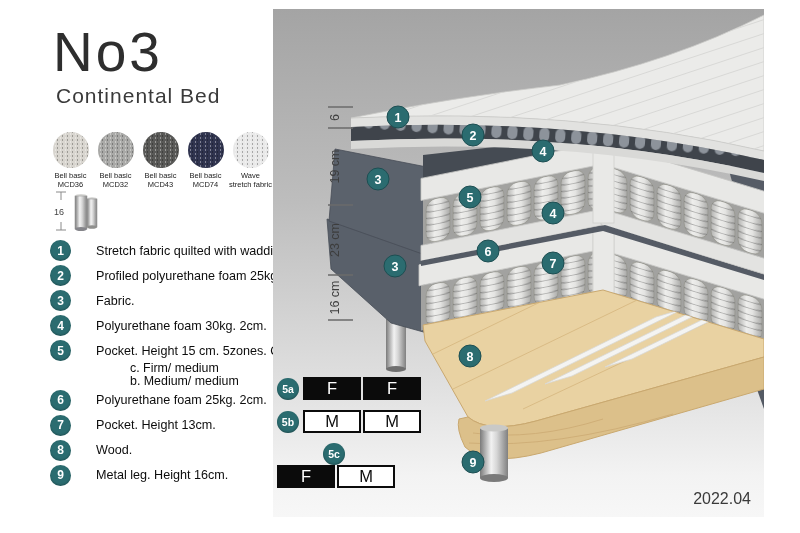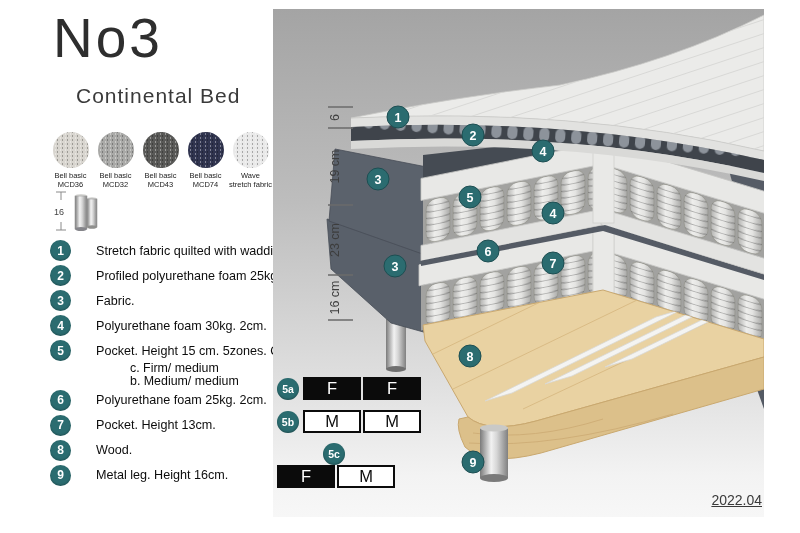--- a/index.html
+++ b/index.html
@@ -1,21 +1,21 @@
 <!DOCTYPE html>
 <html><head>
 <meta charset="utf-8">
 <style>
   html,body{margin:0;padding:0;}
   body{width:800px;height:533px;position:relative;background:#ffffff;overflow:hidden;
        font-family:"Liberation Sans",sans-serif;}
   
-  .title{position:absolute;left:53px;top:6px;font-size:55px;font-weight:400;
+  .title{position:absolute;left:53px;top:20px;font-size:55px;font-weight:400;
          letter-spacing:3px;color:#2e2e2e;text-align:right;}
-  .subtitle{position:absolute;left:56px;top:84px;font-size:21px;color:#3a3a3a;letter-spacing:1px;margin-left:20px;}
+  .subtitle{position:absolute;left:56px;top:84px;font-size:21px;color:#3a3a3a;letter-spacing:1px;}
   .swatches{position:absolute;left:48px;top:132px;display:flex;}
   .swatch{width:45px;display:flex;flex-direction:column;align-items:center;}
   .sw-circle{width:36px;height:36px;border-radius:50%;display:block;
     background-image:
       radial-gradient(rgba(255,255,255,.38) 22%, transparent 26%),
       radial-gradient(rgba(0,0,0,.28) 22%, transparent 26%);
     background-size:5px 4px,5px 4px;background-position:0 0,2px 2px;}
   .sw-label{margin-top:4px;font-size:7.5px;line-height:8.6px;color:#222;text-align:center;white-space:nowrap;}
   .leg-ico{position:absolute;left:50px;top:186px;}
   
@@ -32,21 +32,21 @@
   .panel svg.scene{position:absolute;left:0;top:0;}
   
   .frow{position:absolute;left:4px;display:flex;align-items:center;}
   .fbadge{width:22px;height:22px;border-radius:50%;background:#2b6c70;color:#fff;
           font-size:10.5px;font-weight:bold;display:flex;align-items:center;justify-content:center;
           margin-right:4px;box-shadow:inset 0 -1px 2px rgba(0,0,0,.3);}
   .fcells{display:flex;gap:2px;}
   .fcell{width:54px;height:19px;border:2px solid #0b0b0b;background:#fff;color:#0b0b0b;
          display:flex;align-items:center;justify-content:center;font-size:16.5px;}
   .fcell[data-filled="true"]{background:#0b0b0b;color:#fff;}
-  .date{position:absolute;right:2px;bottom:9px;font-size:14px;color:#3a3a3a;text-decoration:underline;}
+  .date{position:absolute;right:13px;bottom:9px;font-size:16px;color:#3a3a3a;}
 </style>
 </head>
 <body>
 
 <div class="title">No3</div>
 <div class="subtitle">Continental Bed</div>
 
 <div class="swatches">
   <div class="swatch">
     <span class="sw-circle" style="background-color: rgb(216, 213, 207);"></span>

